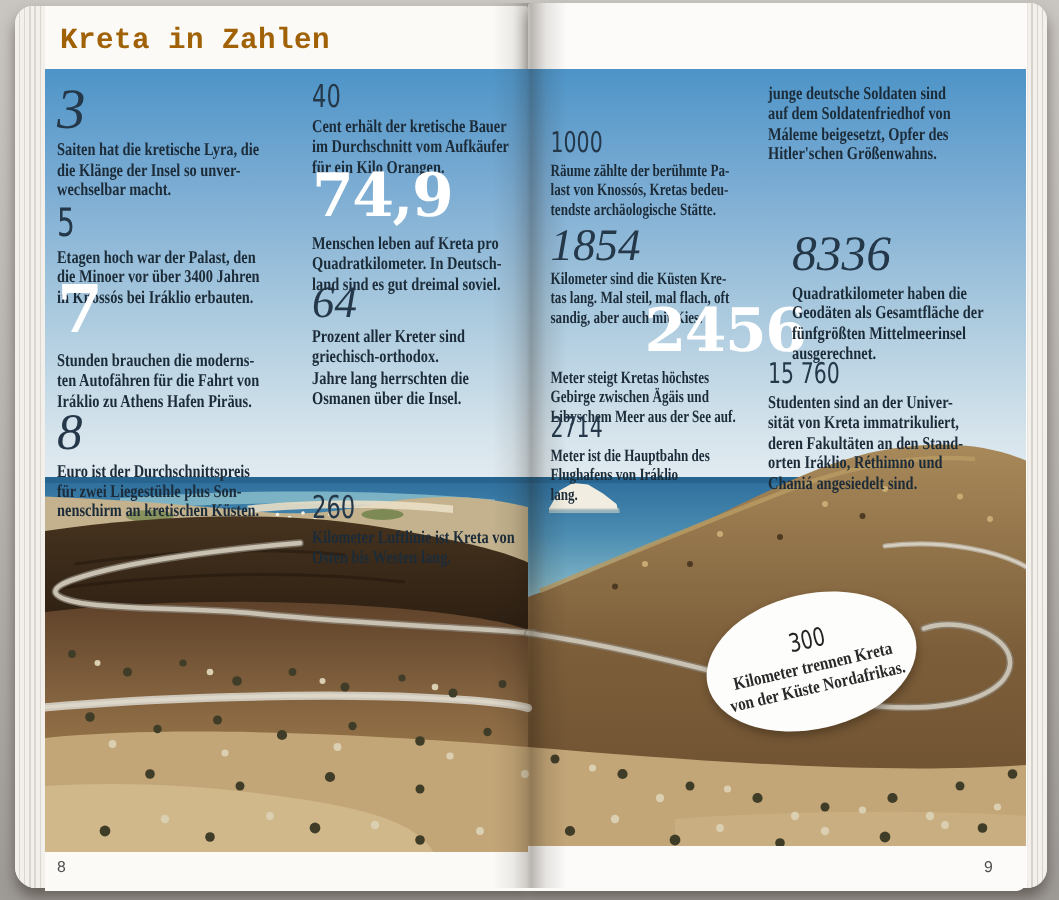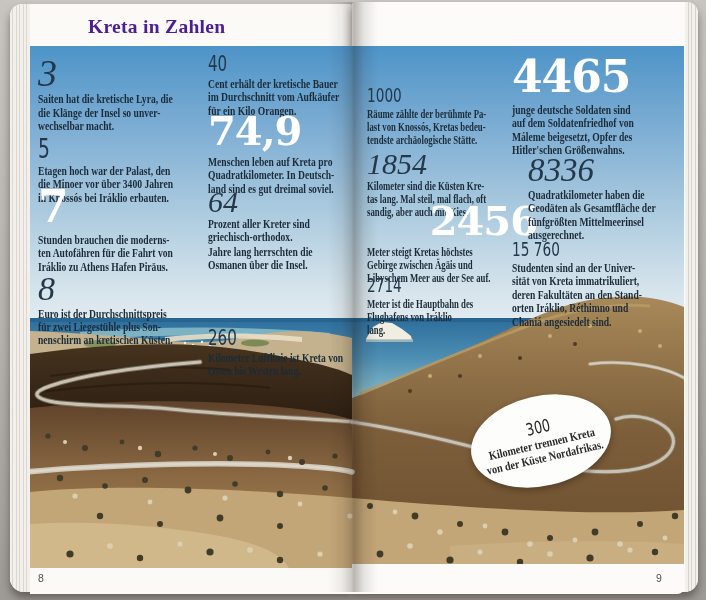--- a/index.html
+++ b/index.html
@@ -34,22 +34,22 @@
     left:328px;top:2px;width:50px;height:590px;pointer-events:none;z-index:6;
     background:linear-gradient(90deg,rgba(30,20,10,0) 0%,rgba(30,20,10,.07) 28%,
       rgba(30,20,10,.2) 46%,rgba(30,20,10,.3) 52%,rgba(30,20,10,.1) 72%,rgba(30,20,10,0) 100%);
   }
   
   .footer-left{left:30px;top:568px;width:322px;height:26px;background:#fbfaf7;z-index:5;}
   .footer-right{left:352px;top:564px;width:333px;height:30px;background:#fcfbf9;z-index:5;border-radius:0 0 8px 0;}
   .pagenum{z-index:7;font-family:"Liberation Sans",sans-serif;font-size:10.5px;color:#4f4f4f;}
   
   .title{
-    left:40px;top:16px;z-index:7;font-family:Liberation Serif, serif;
-    font-size:19.5px;font-weight:600;color:#4c1d95;letter-spacing:.3px;margin-left:48px;
+    left:40px;top:16px;z-index:7;font-family:Liberation Mono, monospace;
+    font-size:19.5px;font-weight:600;color:#a16207;letter-spacing:.3px;
   }
   
   .stat{z-index:8;}
   .num{display:block;}
   .n-white{font-family:"DejaVu Serif",serif;font-weight:bold;color:#ffffff;line-height:.95em;margin-bottom:6px;letter-spacing:-1px;}
   .n-italic{font-family:"Liberation Serif",serif;font-style:italic;font-weight:400;color:#24384a;line-height:.9em;margin-bottom:3px;}
   .n-cond{font-family:"DejaVu Sans",sans-serif;font-weight:400;color:#24384a;line-height:1em;margin-bottom:3px;display:inline-block;transform:scaleX(.72);transform-origin:left bottom;}
   .desc{
     font-family:"Liberation Serif",serif;font-weight:700;color:#1c2b38;
     font-size:12px;line-height:13.4px;white-space:pre-line;letter-spacing:0;
@@ -303,21 +303,20 @@
 Libyschem Meer aus der See auf.</div>
 </div>
 <div class="abs stat c3" style="left:367px;top:276px;">
   <span class="num n-cond" style="font-size:19px;">2714</span>
   <div class="desc">Meter ist die Hauptbahn des
 Flughafens von Iráklio
 lang.</div>
 </div>
 
 <div class="abs stat" style="left:512px;top:56px;">
-  <span class="num n-white" style="font-size:44px;">4465</span>
   <div class="desc">junge deutsche Soldaten sind
 auf dem Soldatenfriedhof von
 Máleme beigesetzt, Opfer des
 Hitler'schen Größenwahns.</div>
 </div>
 <div class="abs stat" style="left:528px;top:156px;">
   <span class="num n-italic" style="font-size:33px;">8336</span>
   <div class="desc">Quadratkilometer haben die
 Geodäten als Gesamtfläche der
 fünfgrößten Mittelmeerinsel

